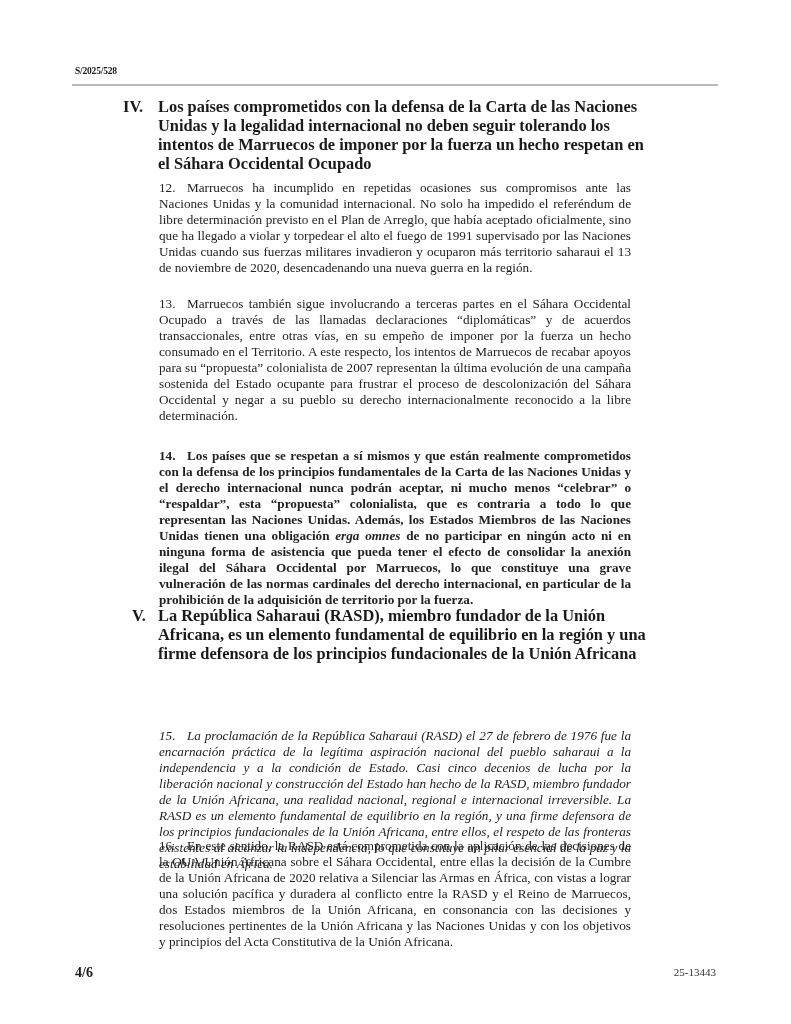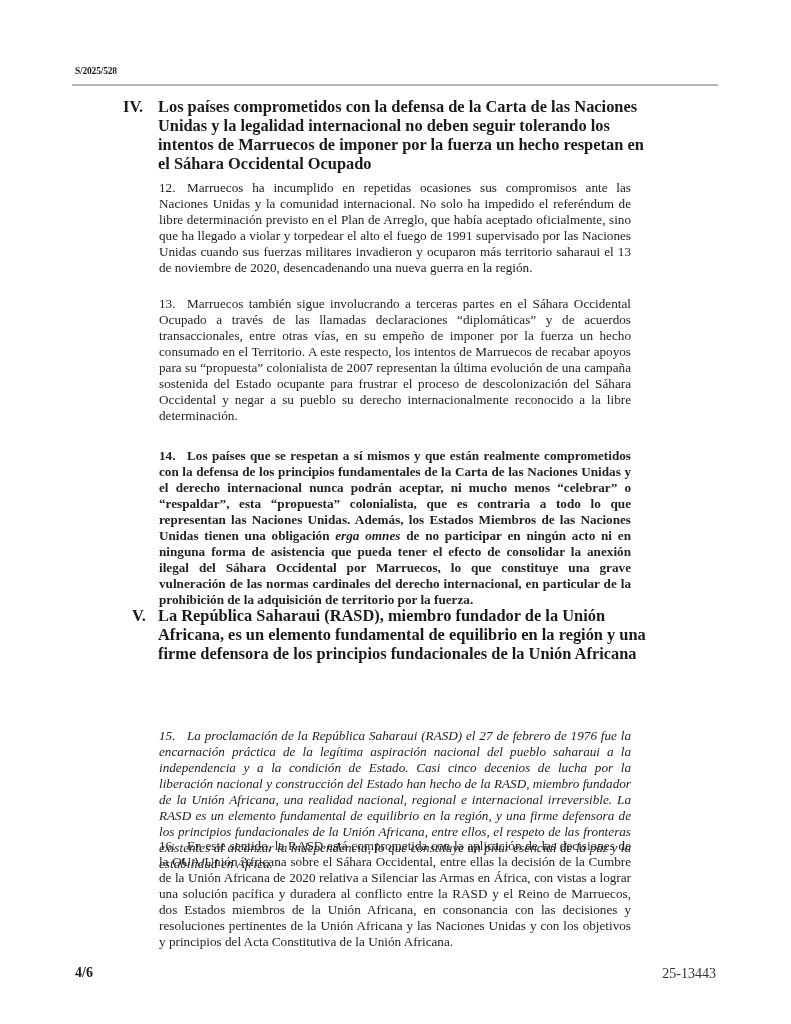--- a/index.html
+++ b/index.html
@@ -79,21 +79,21 @@
       position: absolute;
       left: 75px;
       top: 965px;
       font-size: 14px;
       font-weight: bold;
     }
     .page-footer-right {
       position: absolute;
       right: 75px;
       top: 966px;
-      font-size: 14px;
+      font-size: 11px;
       color: #333;
     }
   </style>
 </head>
 <body>
 
 <div class="page-header">S/2025/528</div>
 <div class="header-rule"></div>
 
 <div class="section-heading" id="heading-iv">

